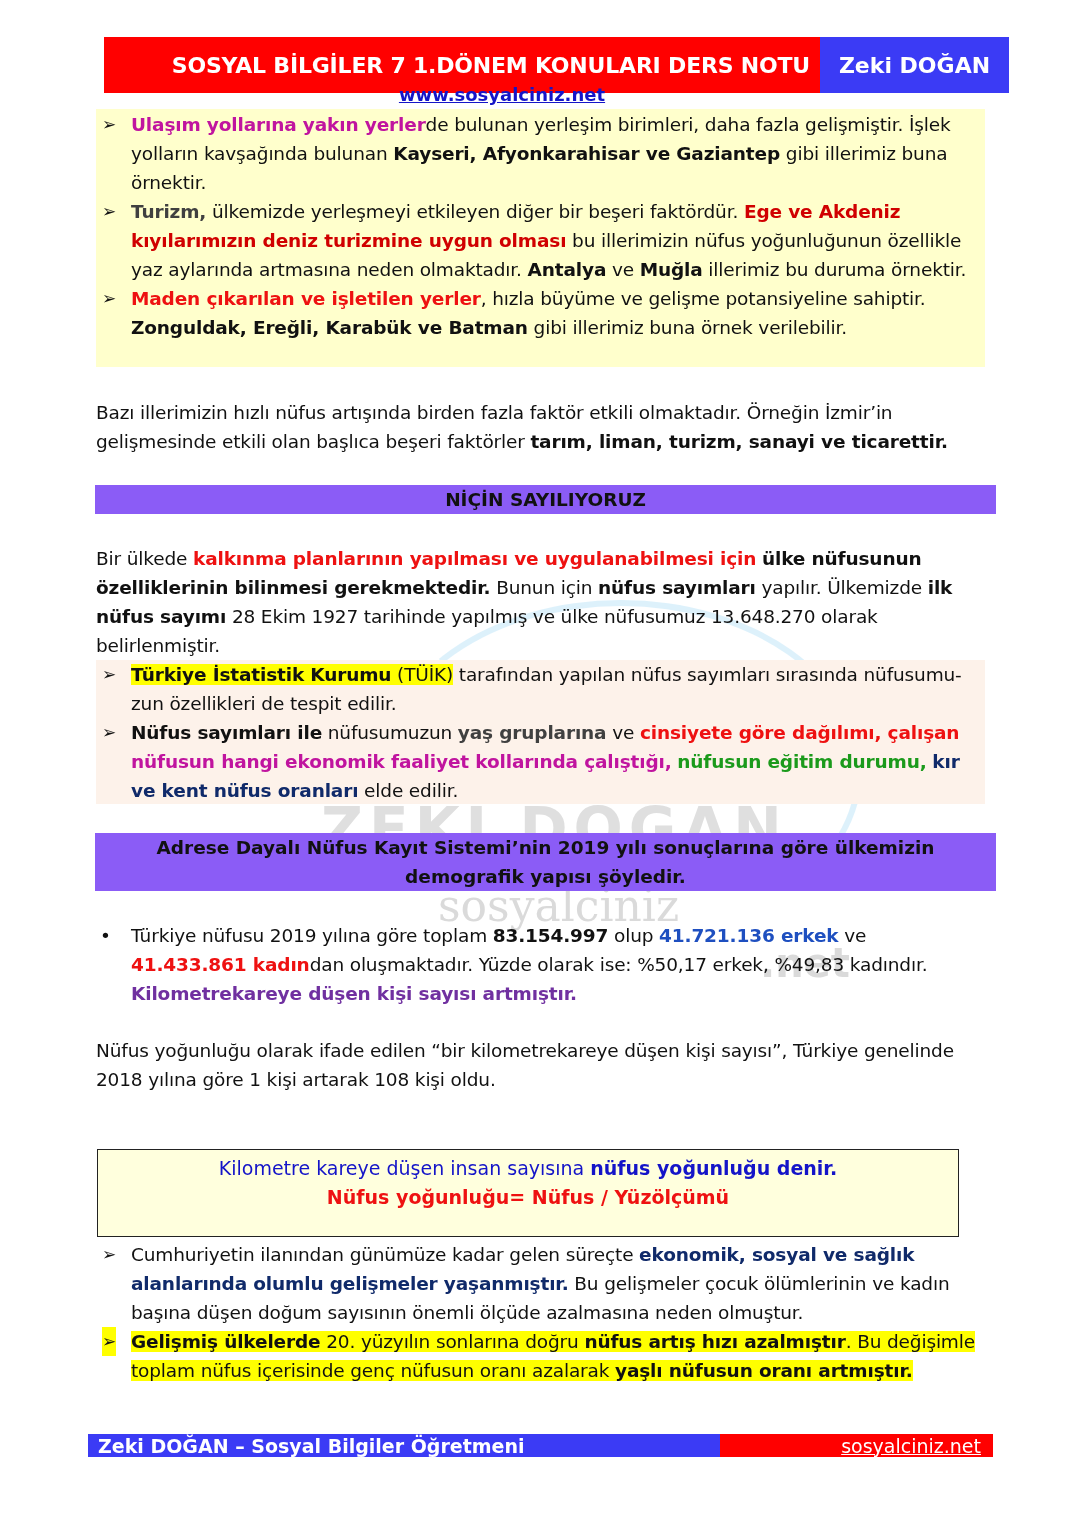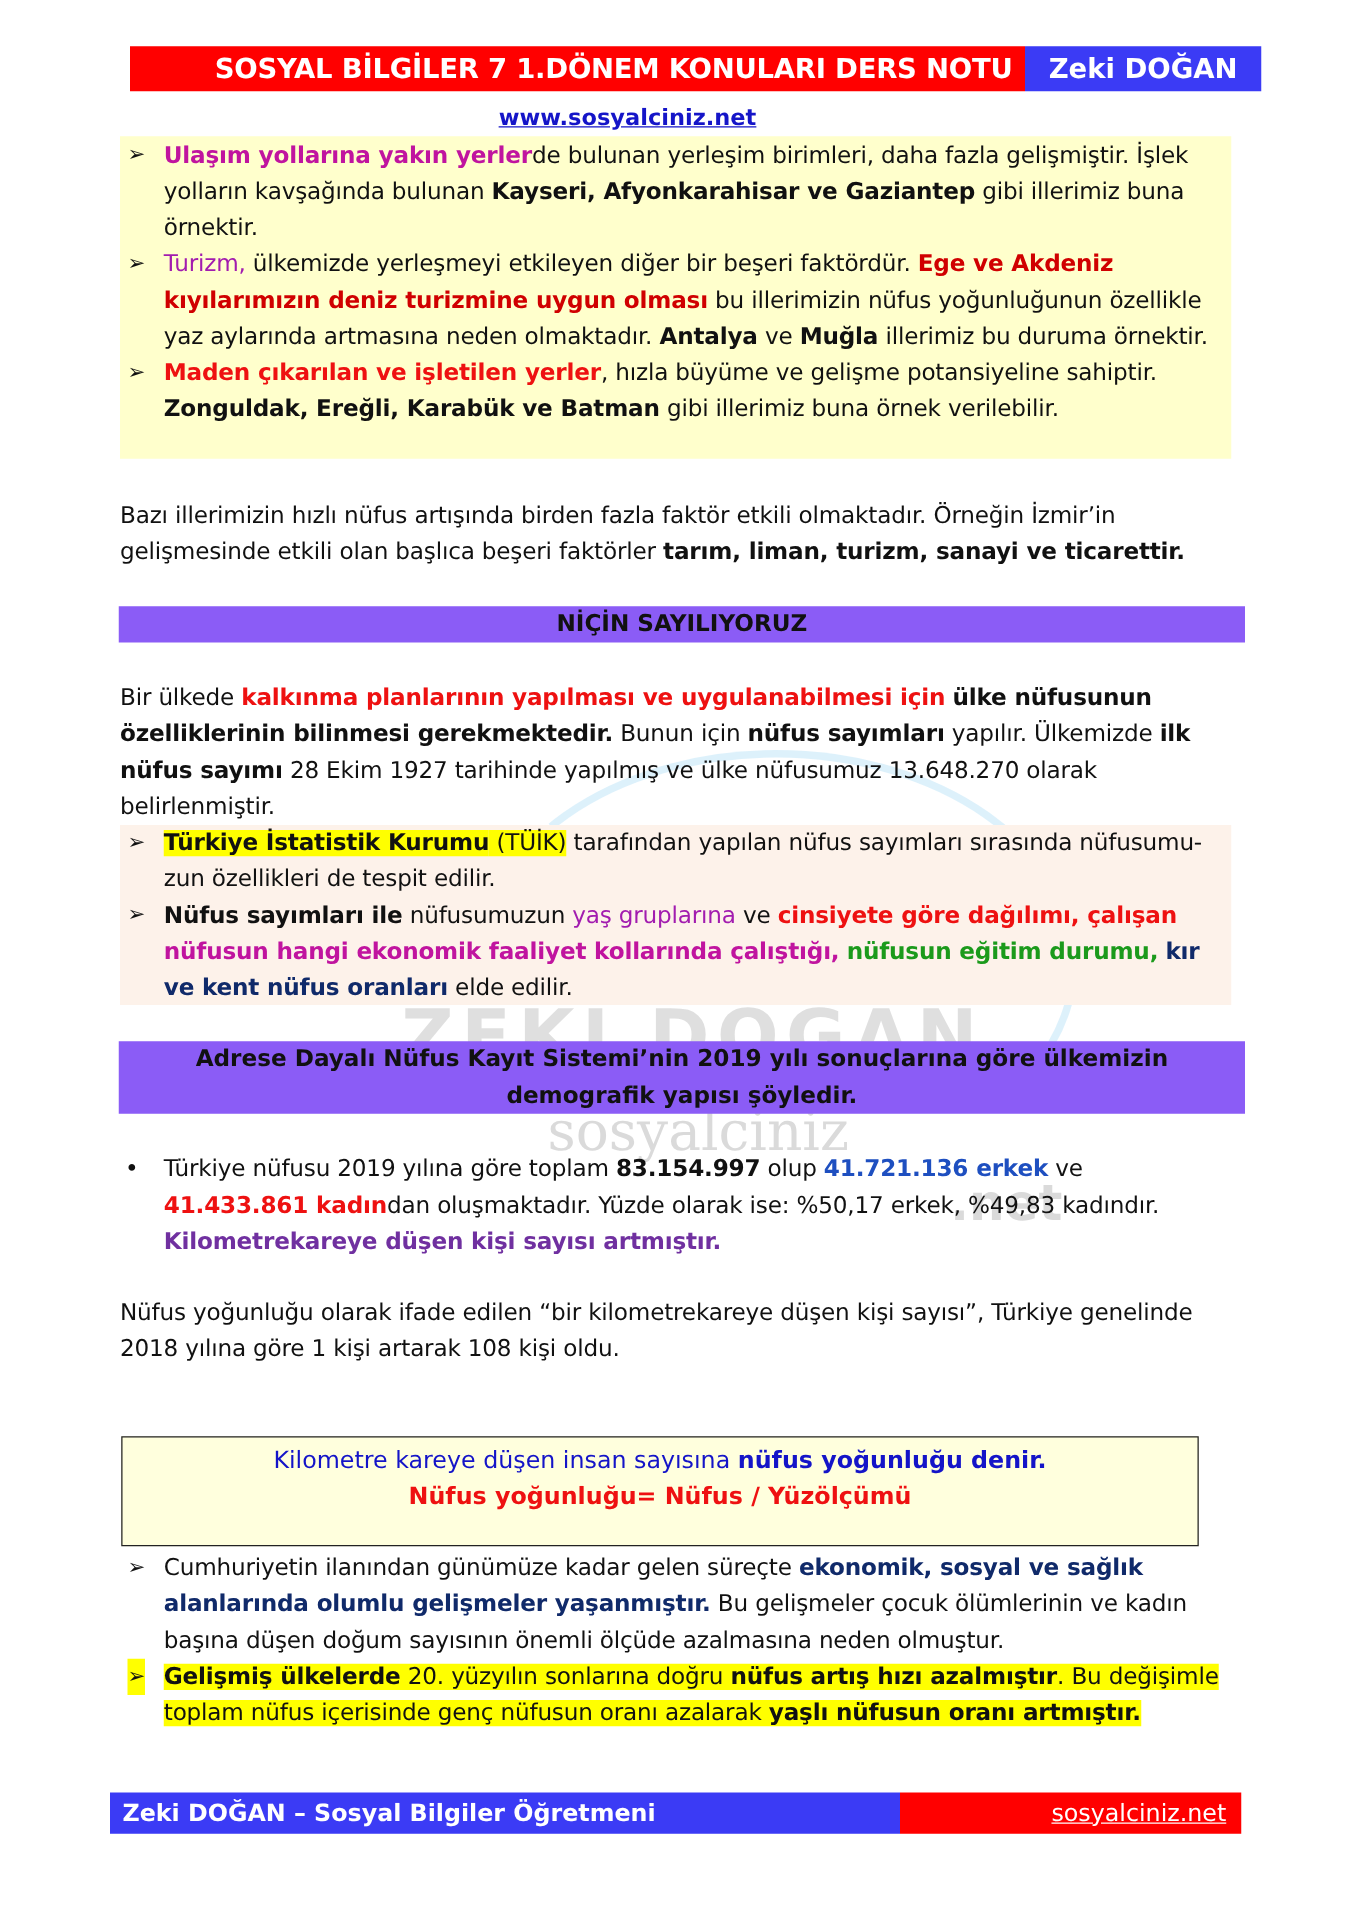--- a/index.html
+++ b/index.html
@@ -1,61 +1,61 @@
 <!DOCTYPE html>
 <html><head>
 <meta charset="utf-8">
 <style>
   html, body { margin: 0; padding: 0; background: #ffffff; }
   body { width: 1080px; height: 1527px; position: relative; overflow: hidden;
          font-family: "DejaVu Sans", sans-serif; color: #111; }
   .page { position: absolute; left: 0; top: 0; width: 1080px; height: 1527px; }
 
   
-  .header { position: absolute; left: 88px; top: 37px; width: 905px; height: 36px; display: flex; padding-left: 16px; }
+  .header { position: absolute; left: 88px; top: 37px; width: 905px; height: 56px; display: flex; padding-left: 16px; }
   .header .title { background: #ff0000; color: #fff; font-weight: bold; font-size: 22px;
                    flex: 0 0 716px; display: flex; align-items: center; justify-content: flex-end;
                    padding-right: 10px; box-sizing: border-box; letter-spacing: -0.2px; }
   .header .author { background: #3b3bf5; color: #fff; font-weight: bold; font-size: 22px;
                     flex: 1; display: flex; align-items: center; justify-content: center; }
   .site-link { position: absolute; left: 0; width: 1004px; top: 84px; text-align: center;
                font-size: 18px; font-weight: bold; color: #1515c8; text-decoration: underline; }
 
   
   .block { position: absolute; left: 96px; width: 889px; font-size: 18.5px; line-height: 29px;
            letter-spacing: -0.15px; }
   .bullets { box-sizing: border-box; }
   .bullets .li { position: relative; padding-left: 35px; }
   .bullets .li .arrow { position: absolute; left: 6px; top: 0; font-size: 17px; }
   .yellow-bg { background: #ffffcc; }
   .peach-bg { background: #fdf2ea; }
   .b { font-weight: bold; }
   .c-magenta { color: #c0149f; font-weight: bold; }
-  .c-blue { color: #a21caf; font-weight: normal; }
+  .c-blue { color: #404040; font-weight: bold; }
   .c-red { color: #d00000; font-weight: bold; }
   .c-red2 { color: #ee1111; font-weight: bold; }
   .c-green { color: #1b9a1b; font-weight: bold; }
   .c-navy { color: #102a6a; font-weight: bold; }
   .c-midblue { color: #1e4fc0; font-weight: bold; }
   .c-purple { color: #7030a0; font-weight: bold; }
   .hl { background: #ffff00; }
 
   .section-bar { position: absolute; left: 95px; width: 901px; background: #8b5cf6;
                  font-weight: bold; font-size: 18.5px; text-align: center; line-height: 29px; }
 
   .dot-list .li { position: relative; padding-left: 35px; }
   .dot-list .li .dot { position: absolute; left: 4px; top: 0; }
 
   .def-box { position: absolute; left: 97px; top: 1121px; width: 862px; height: 88px;
              border: 1.5px solid #222; background: #ffffdd; text-align: center;
              font-size: 19px; line-height: 29px; padding-top: 4px; box-sizing: border-box; margin-top: 28px; }
   .def-box .l1 { color: #1414c8; }
   .def-box .l2 { color: #ee1111; font-weight: bold; }
 
-  .footer { position: absolute; left: 88px; top: 1434px; width: 905px; height: 33px; display: flex; }
+  .footer { position: absolute; left: 88px; top: 1434px; width: 905px; height: 23px; display: flex; }
   .footer .left { background: #3b3bf5; color: #fff; font-weight: bold; font-size: 19px;
                   flex: 0 0 632px; display: flex; align-items: center; padding-left: 10px; box-sizing: border-box; }
   .footer .right { background: #ff0000; color: #fff; font-weight: normal; font-size: 19px; flex: 1;
                    display: flex; align-items: center; justify-content: flex-end; padding-right: 12px;
                    text-decoration: underline; }
 
   
   .wm { position: absolute; pointer-events: none; }
   .wm1 { left: 321px; top: 795px; font-size: 58px; font-weight: bold; color: rgba(140,140,140,0.28); letter-spacing: 6px; }
   .wm2 { left: 438px; top: 880px; font-family: "DejaVu Serif", serif; font-size: 44px; color: rgba(150,150,150,0.35); }

